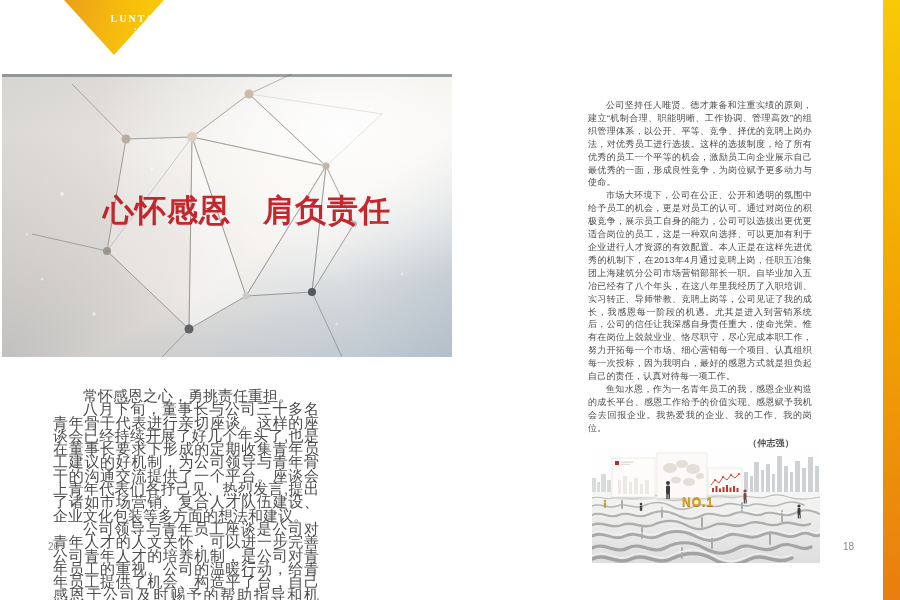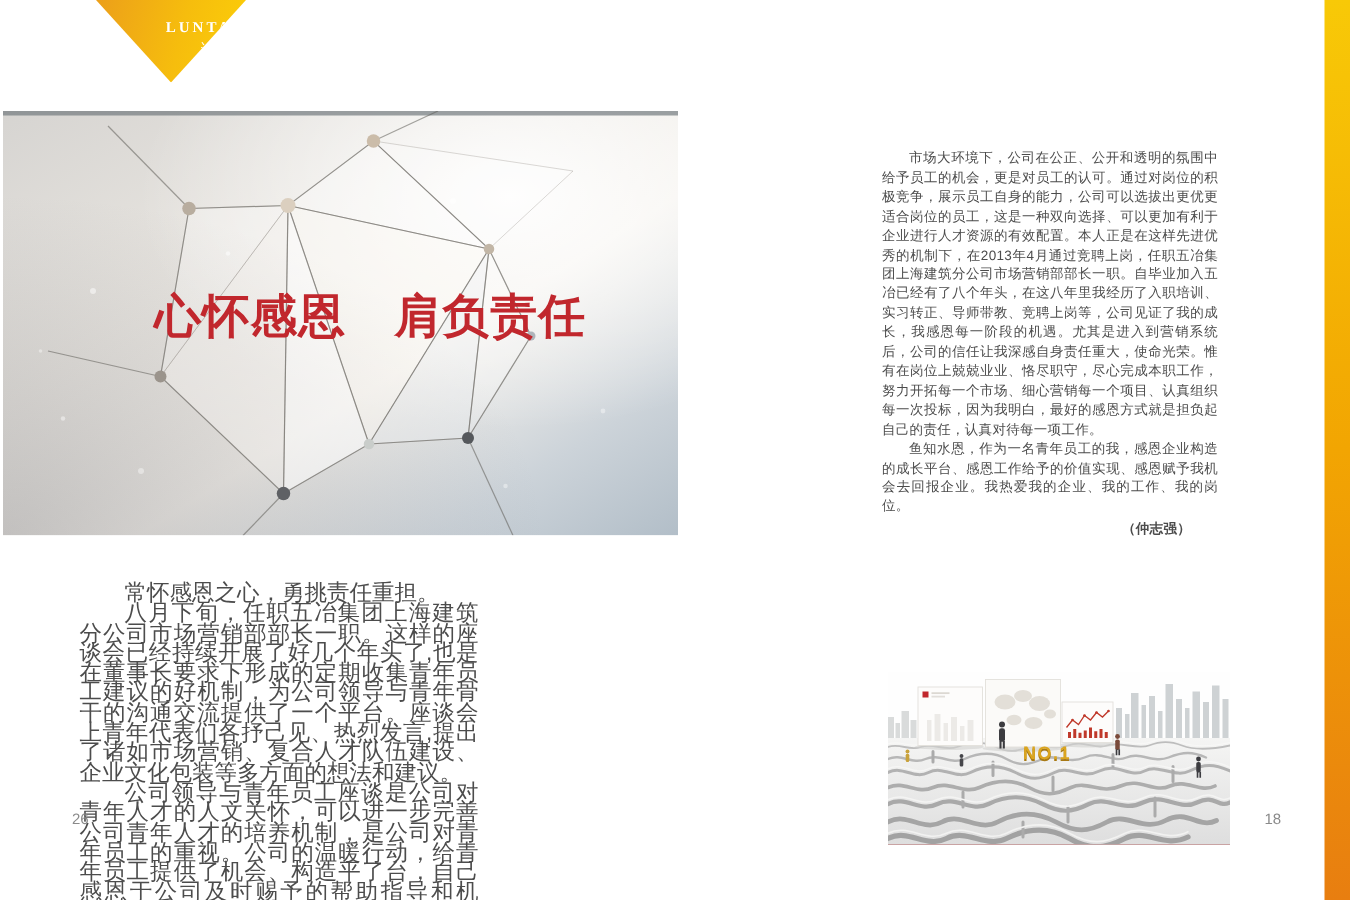--- a/index.html
+++ b/index.html
@@ -135,26 +135,27 @@
       <circle cx="335" cy="250" r="1.5" opacity="0.4"></circle>
       <circle cx="25" cy="160" r="1.2" opacity="0.4"></circle>
       <circle cx="400" cy="200" r="1.6" opacity="0.4"></circle>
     </g>
   </svg>
   <div class="hero-title">心怀感恩　肩负责任</div>
 </div>
 
 <div class="left-col">
   <p class="para">常怀感恩之心，勇挑责任重担。</p>
-  <p class="para">八月下旬，任职五冶集团上海建筑分公司市场营销部部长一职。这样的座谈会已经持续开展了好几个年头了,也是在董事长要求下形成的定期收集青年员工建议的好机制，为公司领导与青年骨干的沟通交流提供了一个平台。座谈会上青年代表们各抒己见、热烈发言,提出了诸如市场营销、复合人才队伍建设、企业文化包装等多方面的想法和建议。</p>
+  <p class="para">八月下旬，董事长与公司三十多名青年骨干代表进行亲切座谈。这样的座谈会已经持续开展了好几个年头了,也是在董事长要求下形成的定期收集青年员工建议的好机制，为公司领导与青年骨干的沟通交流提供了一个平台。座谈会上青年代表们各抒己见、热烈发言,提出了诸如市场营销、复合人才队伍建设、企业文化包装等多方面的想法和建议。</p>
   <p class="para">公司领导与青年员工座谈是公司对青年人才的人文关怀，可以进一步完善公司青年人才的培养机制，是公司对青年员工的重视。公司的温暖行动，给青年员工提供了机会、构造平了台，自己感恩于公司及时赐予的帮助指导和机会、平台。一方面加强专业理论学习，努力将理论知识结合到实际工作中去。另一方面积极参加工程</p>
 </div>
 <div class="pagenum left">26</div>
 
 <div class="right-col">
+  <p class="para">公司坚持任人唯贤、德才兼备和注重实绩的原则，建立“机制合理、职能明晰、工作协调、管理高效”的组织管理体系，以公开、平等、竞争、择优的竞聘上岗办法，对优秀员工进行选拔。这样的选拔制度，给了所有优秀的员工一个平等的机会，激励员工向企业展示自己最优秀的一面，形成良性竞争，为岗位赋予更多动力与使命。</p>
   <p class="para">市场大环境下，公司在公正、公开和透明的氛围中给予员工的机会，更是对员工的认可。通过对岗位的积极竞争，展示员工自身的能力，公司可以选拔出更优更适合岗位的员工，这是一种双向选择、可以更加有利于企业进行人才资源的有效配置。本人正是在这样先进优秀的机制下，在2013年4月通过竞聘上岗，任职五冶集团上海建筑分公司市场营销部部长一职。自毕业加入五冶已经有了八个年头，在这八年里我经历了入职培训、实习转正、导师带教、竞聘上岗等，公司见证了我的成长，我感恩每一阶段的机遇。尤其是进入到营销系统后，公司的信任让我深感自身责任重大，使命光荣。惟有在岗位上兢兢业业、恪尽职守，尽心完成本职工作，努力开拓每一个市场、细心营销每一个项目、认真组织每一次投标，因为我明白，最好的感恩方式就是担负起自己的责任，认真对待每一项工作。</p>
   <p class="para">鱼知水恩，作为一名青年员工的我，感恩企业构造的成长平台、感恩工作给予的价值实现、感恩赋予我机会去回报企业。我热爱我的企业、我的工作、我的岗位。</p>
   <p class="para byline">（仲志强）</p>
 </div>
 
 <div class="maze">
   <svg width="228" height="115" viewBox="0 0 228 115">
     <defs>
       <linearGradient id="mfloor" x1="0" y1="0" x2="0" y2="1">
         <stop offset="0" stop-color="#f5f5f4"></stop>

